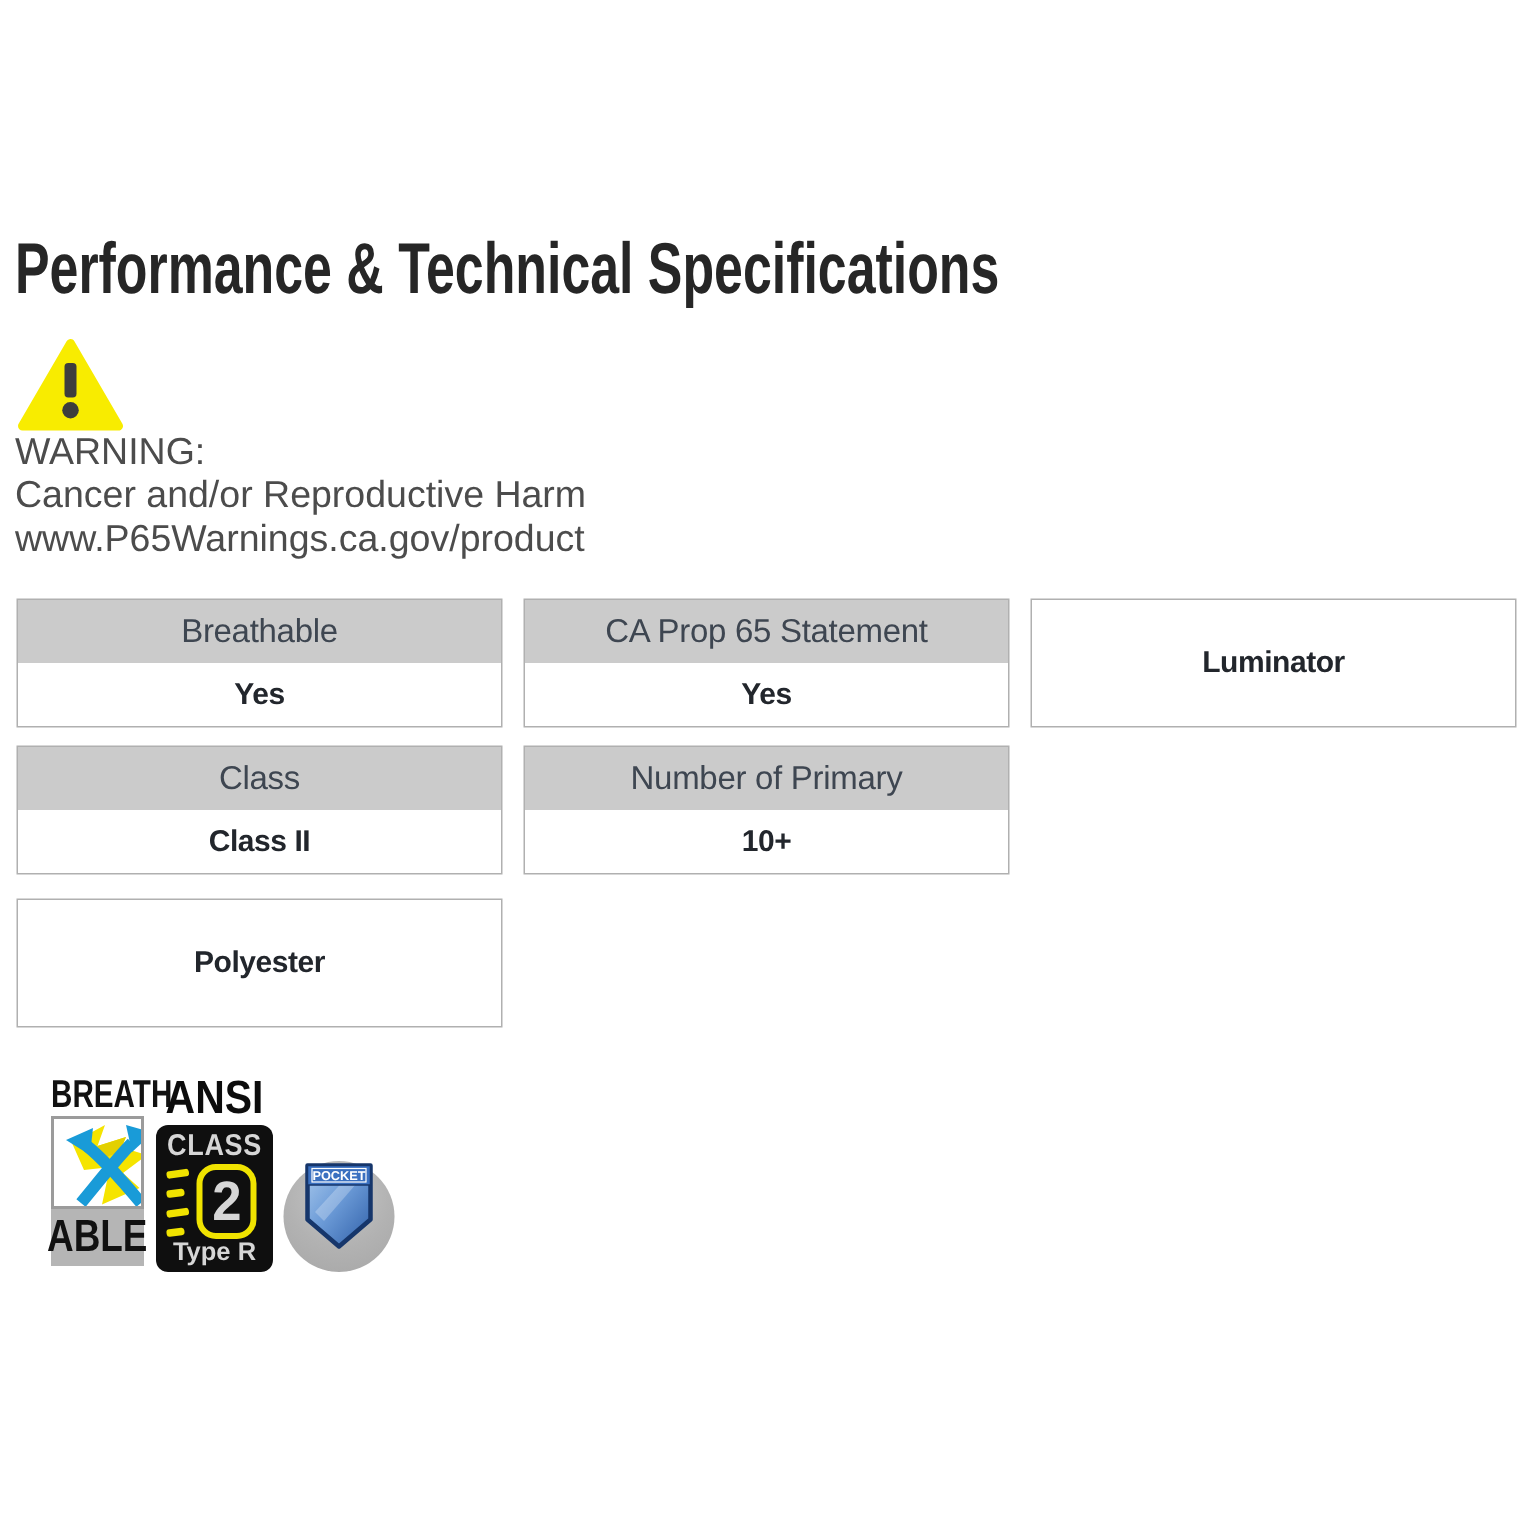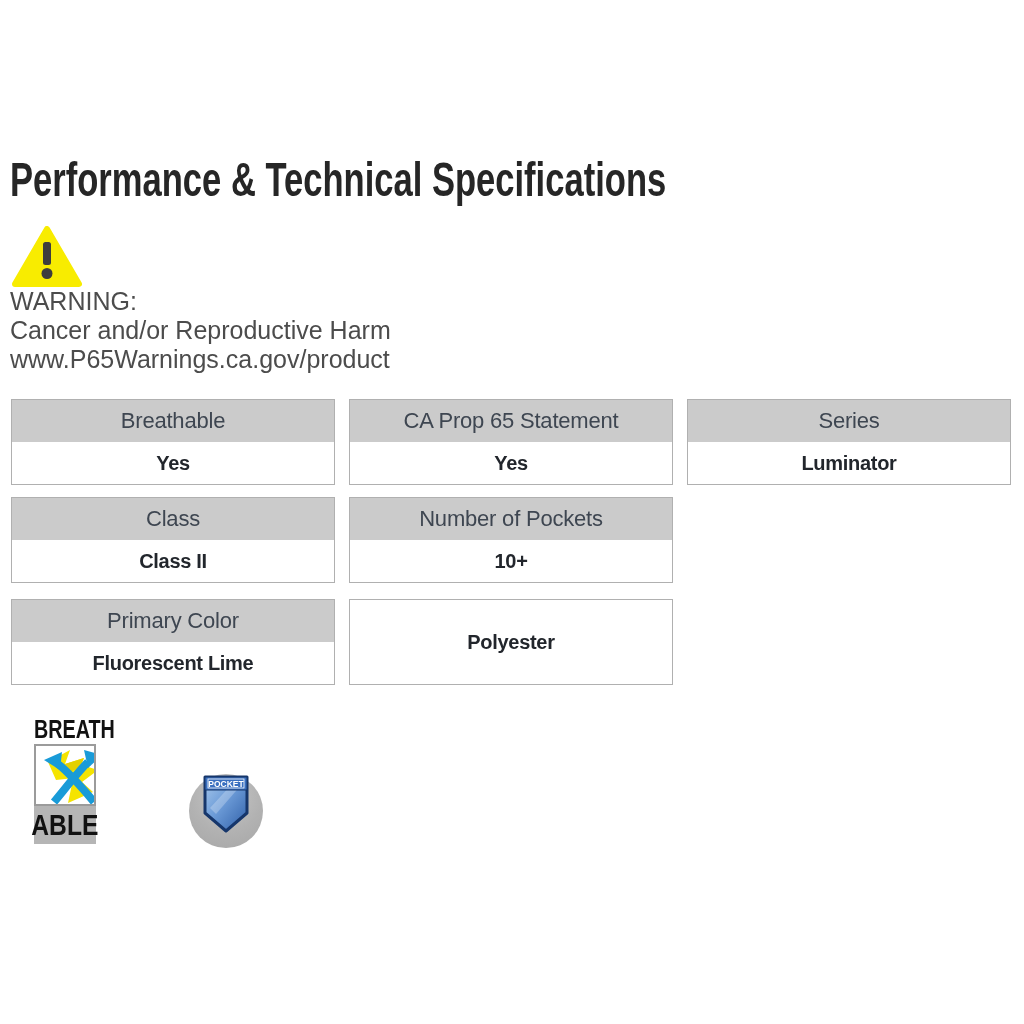--- a/index.html
+++ b/index.html
@@ -124,41 +124,36 @@
   <div class="spec-row row1">
     <div class="card">
       <div class="card-label">Breathable</div>
       <div class="card-value">Yes</div>
     </div>
     <div class="card">
       <div class="card-label">CA Prop 65 Statement</div>
       <div class="card-value">Yes</div>
     </div>
     <div class="card">
-      <div class="card-label">Series</div>
       <div class="card-value">Luminator</div>
     </div>
   </div>
 
   <div class="spec-row row2">
     <div class="card">
       <div class="card-label">Class</div>
       <div class="card-value">Class II</div>
     </div>
     <div class="card">
-      <div class="card-label">Number of Pockets</div>
+      <div class="card-label">Number of Primary</div>
       <div class="card-value">10+</div>
     </div>
   </div>
 
   <div class="spec-row row3">
-    <div class="card">
-      <div class="card-label">Primary Color</div>
-      <div class="card-value">Fluorescent Lime</div>
-    </div>
     <div class="card">
       <div class="card-value">Polyester</div>
     </div>
   </div>
 
   <div class="breath-badge">
     <div class="breath-top">BREATH</div>
     <div class="breath-art">
       <svg width="78" height="58" viewBox="0 0 78 58">
 
@@ -170,20 +165,34 @@
         <path d="M58,56 C48,44 32,26 22,18" stroke="#199bd8" stroke-width="8" fill="none"></path>
         <polygon points="48,4 66,9 52,22" fill="#199bd8"></polygon>
         <polygon points="26,6 8,14 24,24" fill="#199bd8"></polygon>
       </svg>
     </div>
     <div class="breath-bottom">
       <span>ABLE</span>
     </div>
   </div>
 
+  <div class="ansi-badge">
+    <div class="ansi-title">ANSI</div>
+    <div class="ansi-box">
+      <div class="ansi-class">CLASS</div>
+      <div class="ansi-dash d1"></div>
+      <div class="ansi-dash d2"></div>
+      <div class="ansi-dash d3"></div>
+      <div class="ansi-dash d4"></div>
+      <div class="ansi-vest">
+        <span class="ansi-num">2</span>
+      </div>
+      <div class="ansi-type">Type R</div>
+    </div>
+  </div>
 
   <div class="pocket-badge">
     <svg width="48" height="60" viewBox="0 0 48 60">
       <defs>
         <linearGradient id="shieldGrad" x1="0" y1="0" x2="1" y2="1">
           <stop offset="0" stop-color="#a9c9ec"></stop>
           <stop offset="0.45" stop-color="#6d9cd8"></stop>
           <stop offset="1" stop-color="#2f5fa8"></stop>
           <stop offset="1" stop-color="#2f5da8"></stop>
         </linearGradient>

